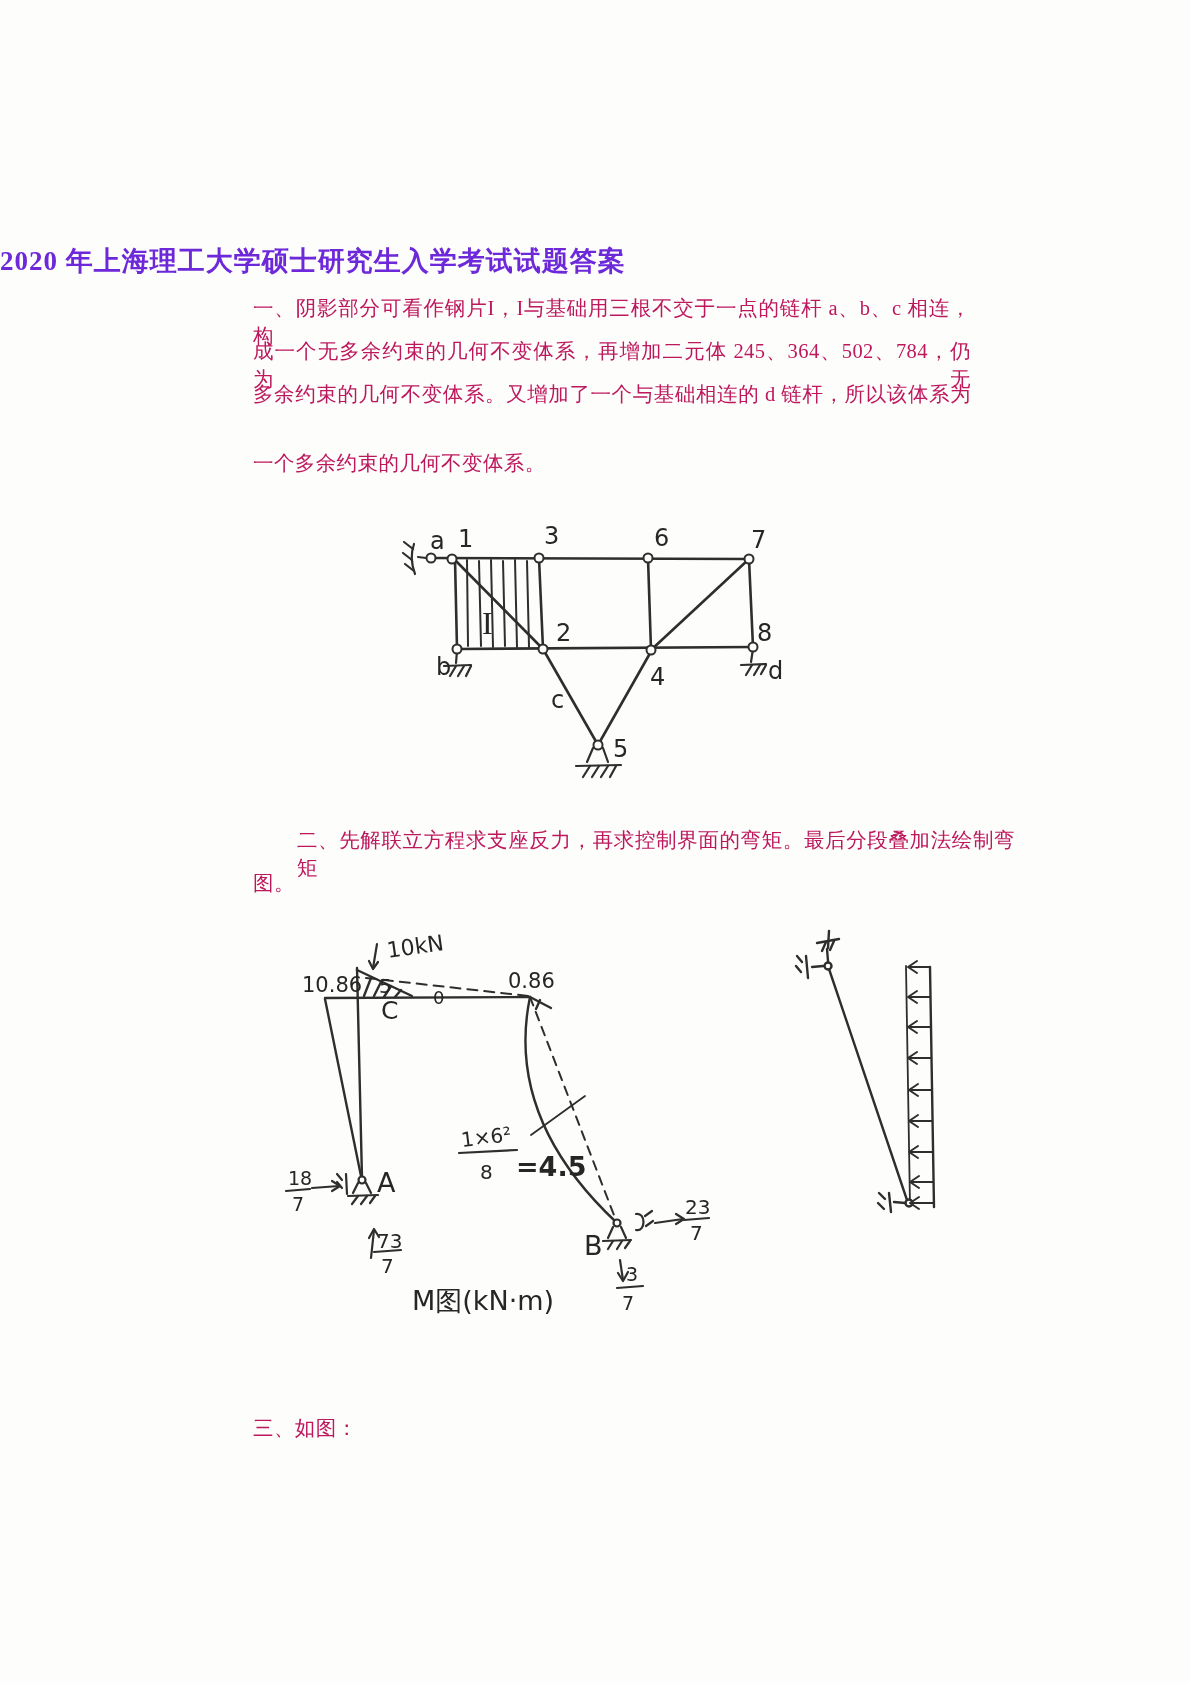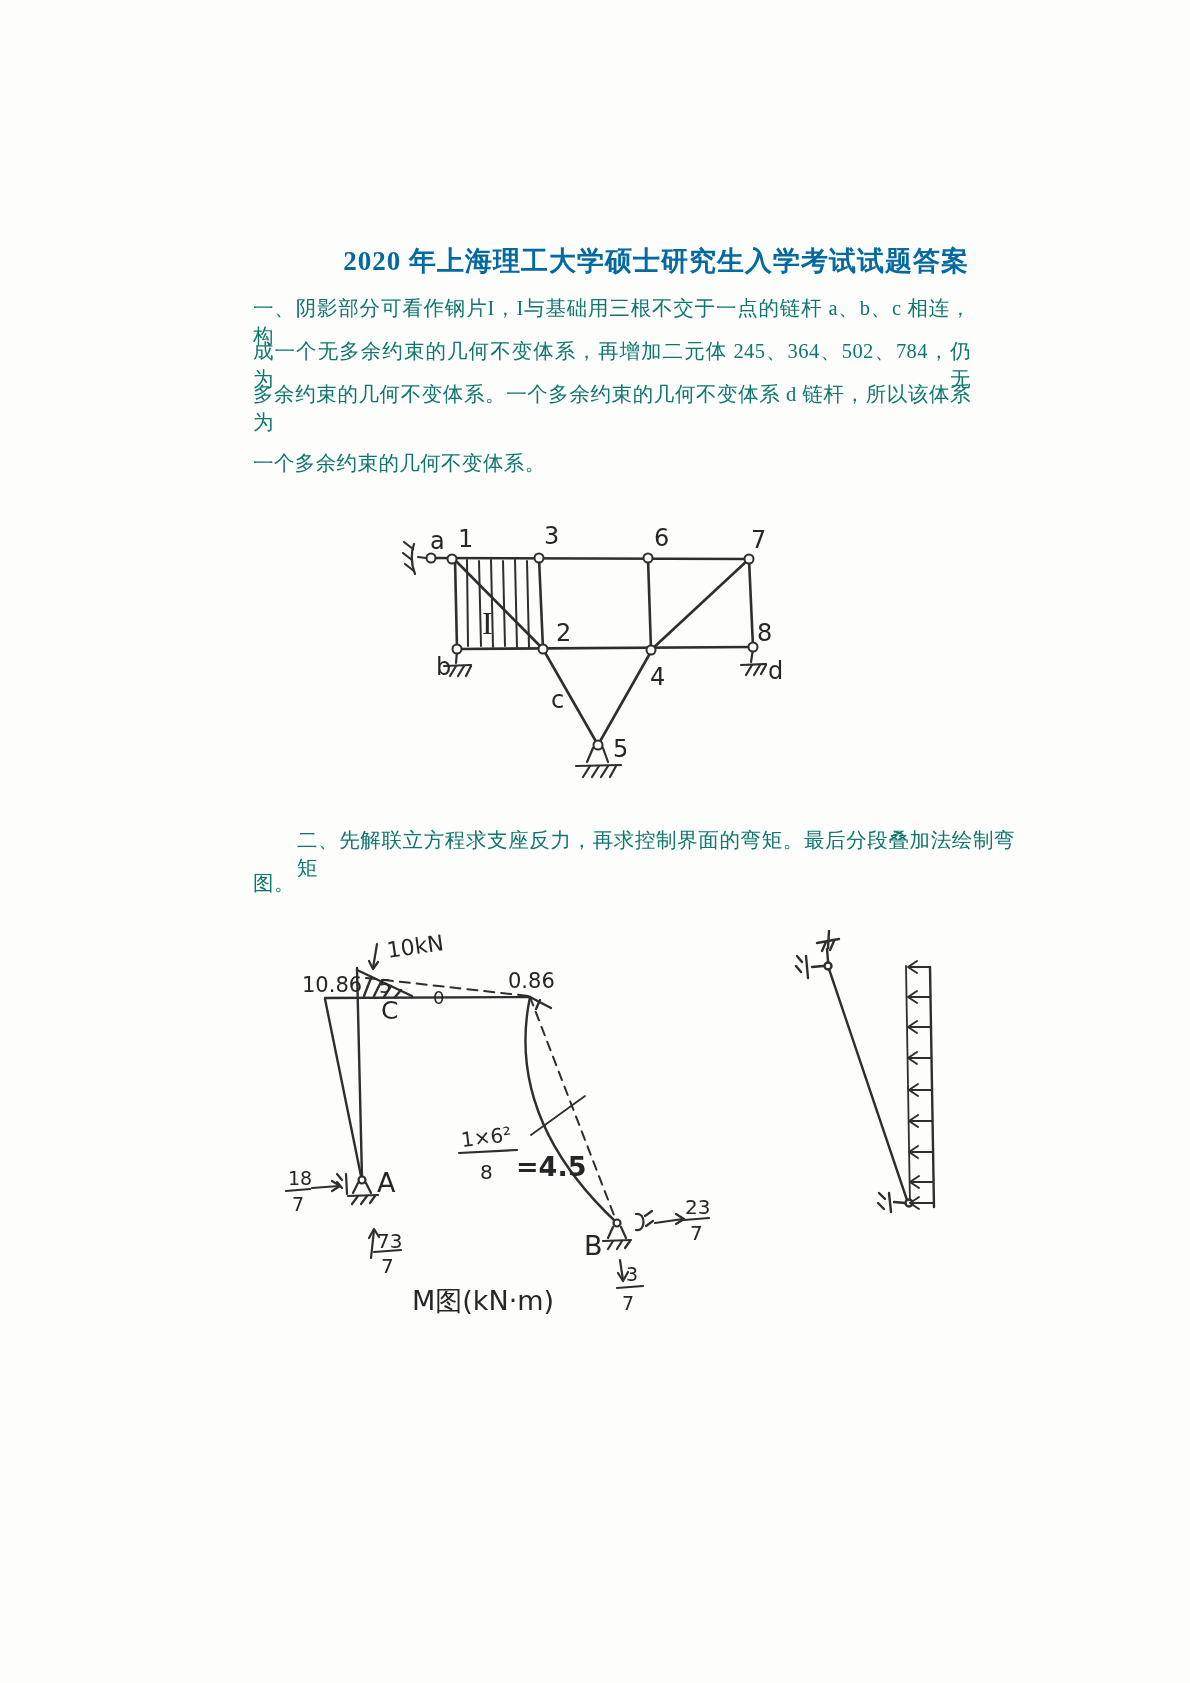--- a/index.html
+++ b/index.html
@@ -7,50 +7,50 @@
   .page{
     position:relative;
     width:1190px;height:1683px;
     background:#fdfdfc;
     overflow:hidden;
     font-family:"Liberation Serif", serif;
     color:#1c1c1c;
   }
   .doc-title{
     position:absolute;top:243px;left:0;width:969px;
-    text-align:right;
+    text-align:left;
     font-size:27px;font-weight:bold;
     letter-spacing:1px;
-    color:#0369a1;
+    color:#6d28d9;
   }
   .tline{
     position:absolute;left:253px;width:718px;
     font-size:20.5px;line-height:28px;
     text-align:justify;text-align-last:justify;
     letter-spacing:0.4px;
-    color:#0f766e;
+    color:#be185d;
     white-space:normal;
   }
   .tline.short{text-align:left;text-align-last:left;}
   .fig{position:absolute;left:0;}
   .hw{font-family:"DejaVu Sans", sans-serif;fill:#262626;}
   .ink{stroke:#2e2e2e;fill:none;stroke-linecap:round;stroke-linejoin:round;}
   .node{fill:#fdfdfc;stroke:#2e2e2e;}
 </style>
 </head>
 <body>
 
 <div class="page">
 
   <div class="doc-title">2020 年上海理工大学硕士研究生入学考试试题答案</div>
 
   <div>
     <div class="tline" style="top:294px;">一、阴影部分可看作钢片I，I与基础用三根不交于一点的链杆 a、b、c 相连，构</div>
     <div class="tline" style="top:337px;">成一个无多余约束的几何不变体系，再增加二元体 245、364、502、784，仍为无</div>
-    <div class="tline" style="top:380px;">多余约束的几何不变体系。一个多余约束的几何不变体系 d 链杆，所以该体系为</div>
+    <div class="tline" style="top:380px;">多余约束的几何不变体系。又增加了一个与基础相连的 d 链杆，所以该体系为</div>
     <div class="tline short" style="top:409px;margin-top:40px;">一个多余约束的几何不变体系。</div>
   </div>
 
   <svg class="fig" style="top:470px;" width="1190" height="330" viewBox="0 470 1190 330">
 
     <g class="ink" stroke-width="2.6">
       <path d="M432,558 L749,559"></path>
       <path d="M457,649 L753,647"></path>
       <path d="M455,559 L457,649"></path>
       <path d="M539,558 L543,649"></path>
@@ -276,14 +276,15 @@
 
     <text class="hw" x="685" y="1214" font-size="20">23</text>
     <text class="hw" x="690" y="1240" font-size="20">7</text>
 
     <text class="hw" x="626" y="1281" font-size="19">3</text>
     <text class="hw" x="622" y="1310" font-size="19">7</text>
 
     <text class="hw" x="412" y="1310" font-size="27">M图(kN·m)</text>
   </svg>
 
+  <div class="tline short" style="top:1414px;">三、如图：</div>
 
 </div>
 
 </body></html>

